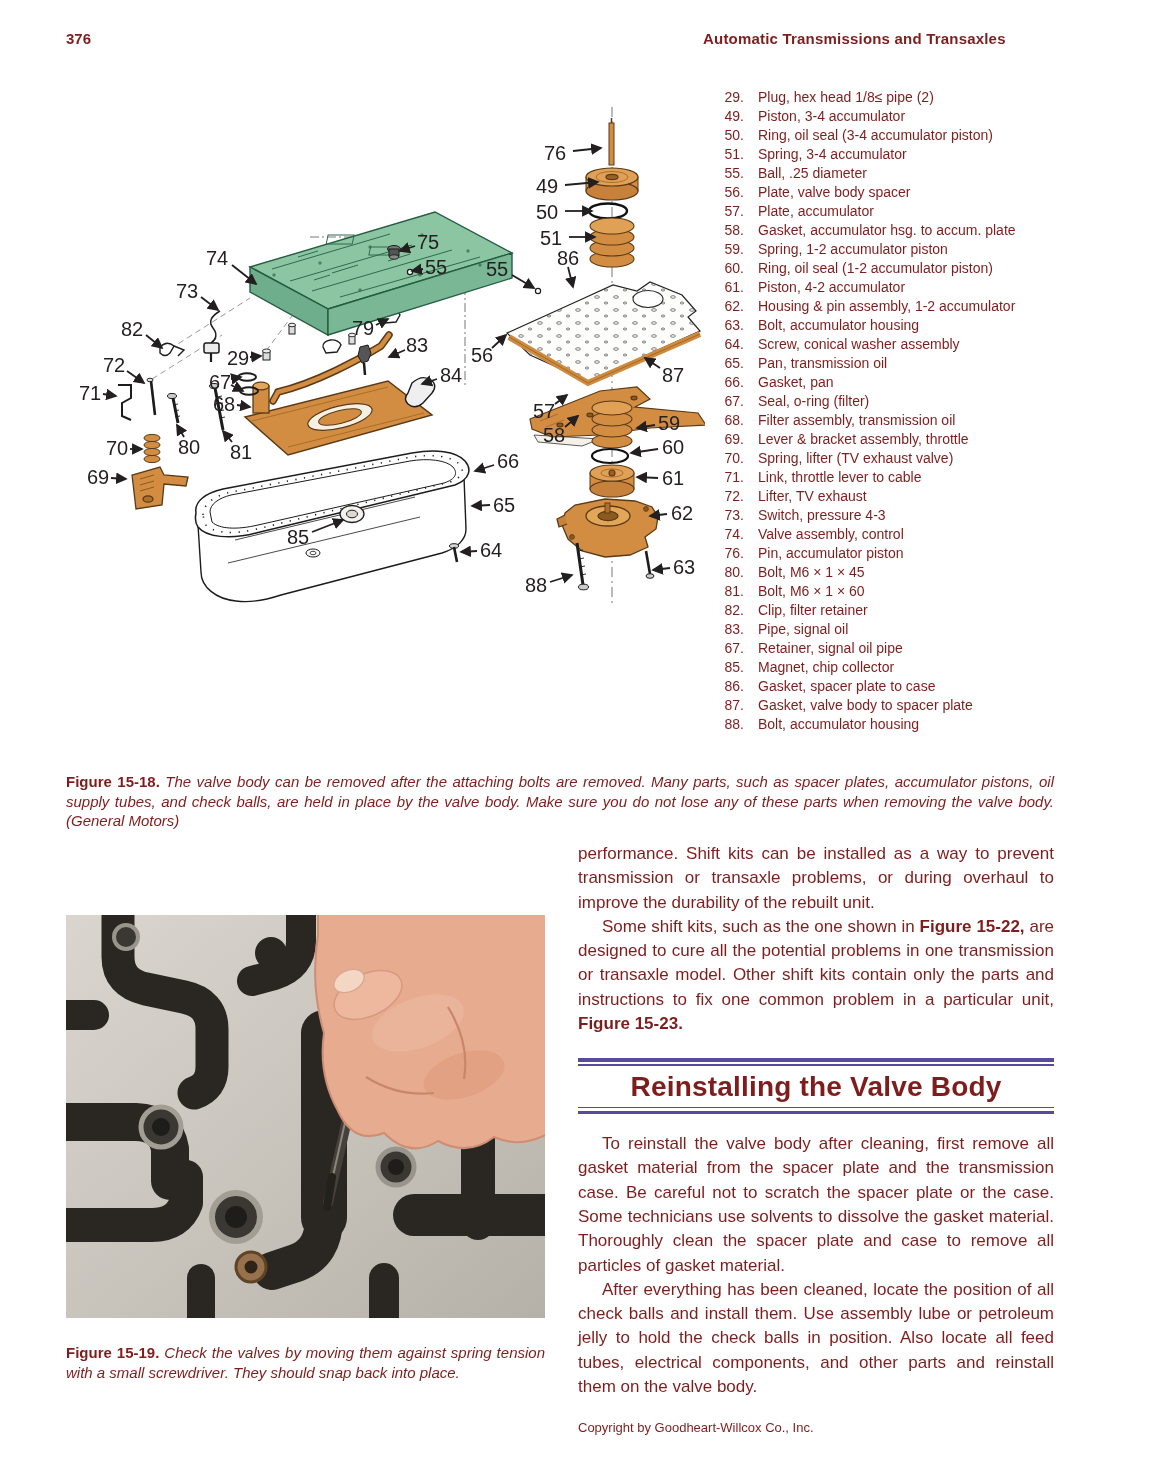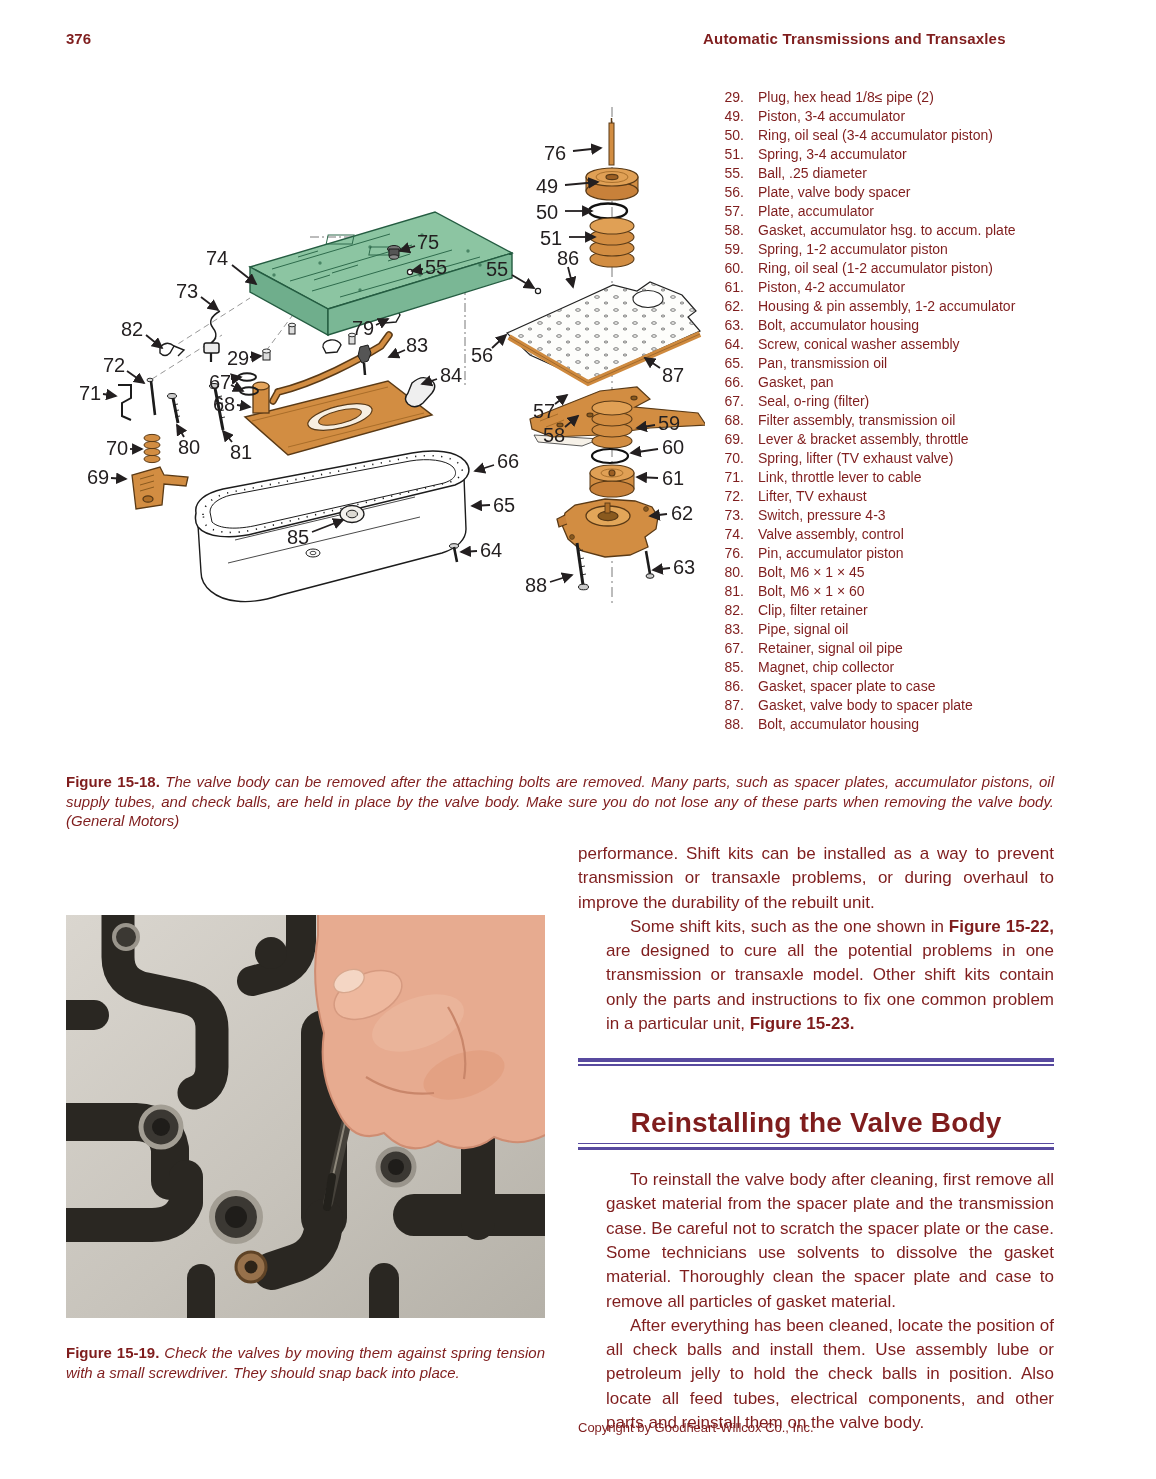--- a/index.html
+++ b/index.html
@@ -24,27 +24,27 @@
   .cap-18{left:66px;top:757px;width:988px;}
   .cap-19{left:66px;top:1328px;width:479px;}
   .cap-label{font-weight:bold;font-style:normal;}
   .cap-text{font-style:italic;}
   
   .photo{position:absolute;left:66px;top:915px;width:479px;height:403px;}
   
   .col-right{position:absolute;left:578px;top:842px;width:476px;font-size:17px;
              line-height:24.3px;text-align:justify;}
   .col-right p{margin:0;}
-  .col-right p.indent{text-indent:24px;margin-left:28px;}
+  .col-right p.indent{text-indent:24px;}
   .sec-head{margin:22px 0 18px 0;text-align:center;}
   .rule{border:0;margin:0;}
   .rule-thick{height:3.5px;background:var(--accent,#584a9f);}
   .rule-thin{height:1.2px;background:var(--accent,#584a9f);margin-top:2.5px;}
   .rule-thin-b{height:1.2px;background:var(--accent,#584a9f);margin-bottom:2.5px;}
-  .sec-title{font-size:28px;font-weight:bold;padding:9px 0 8px 0;letter-spacing:.2px;margin-top:36px;}
+  .sec-title{font-size:28px;font-weight:bold;padding:9px 0 8px 0;letter-spacing:.2px;}
   .bold{font-weight:bold;}
   
   .footer{position:absolute;left:578px;top:1420px;width:452px;text-align:left;font-size:13px;}
 </style>
 </head>
 <body>
 
 <div class="page">
 
   <div class="folio">376</div>

